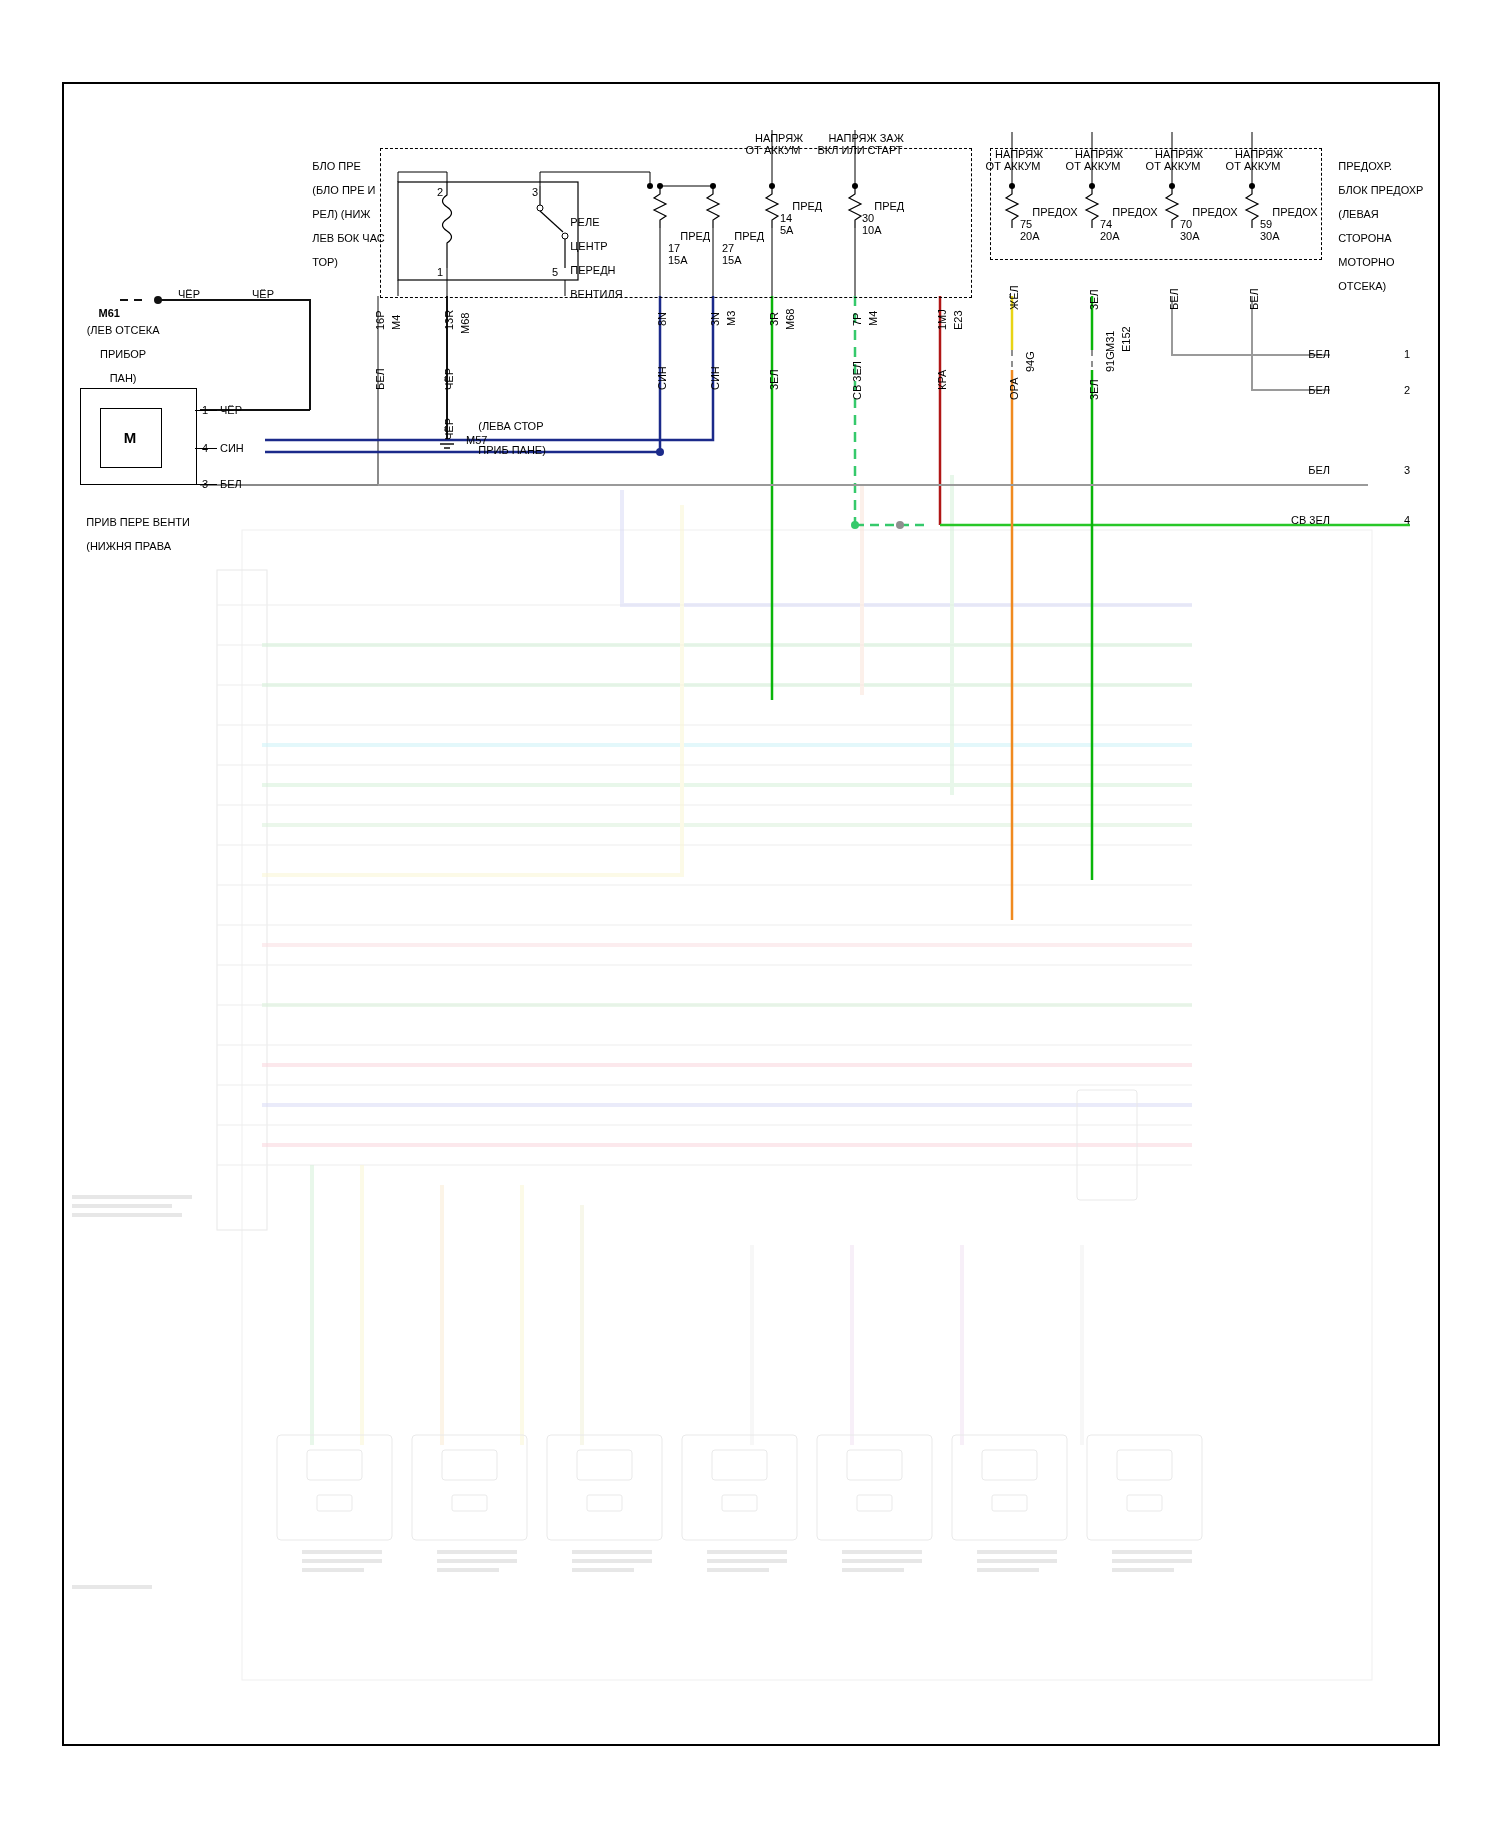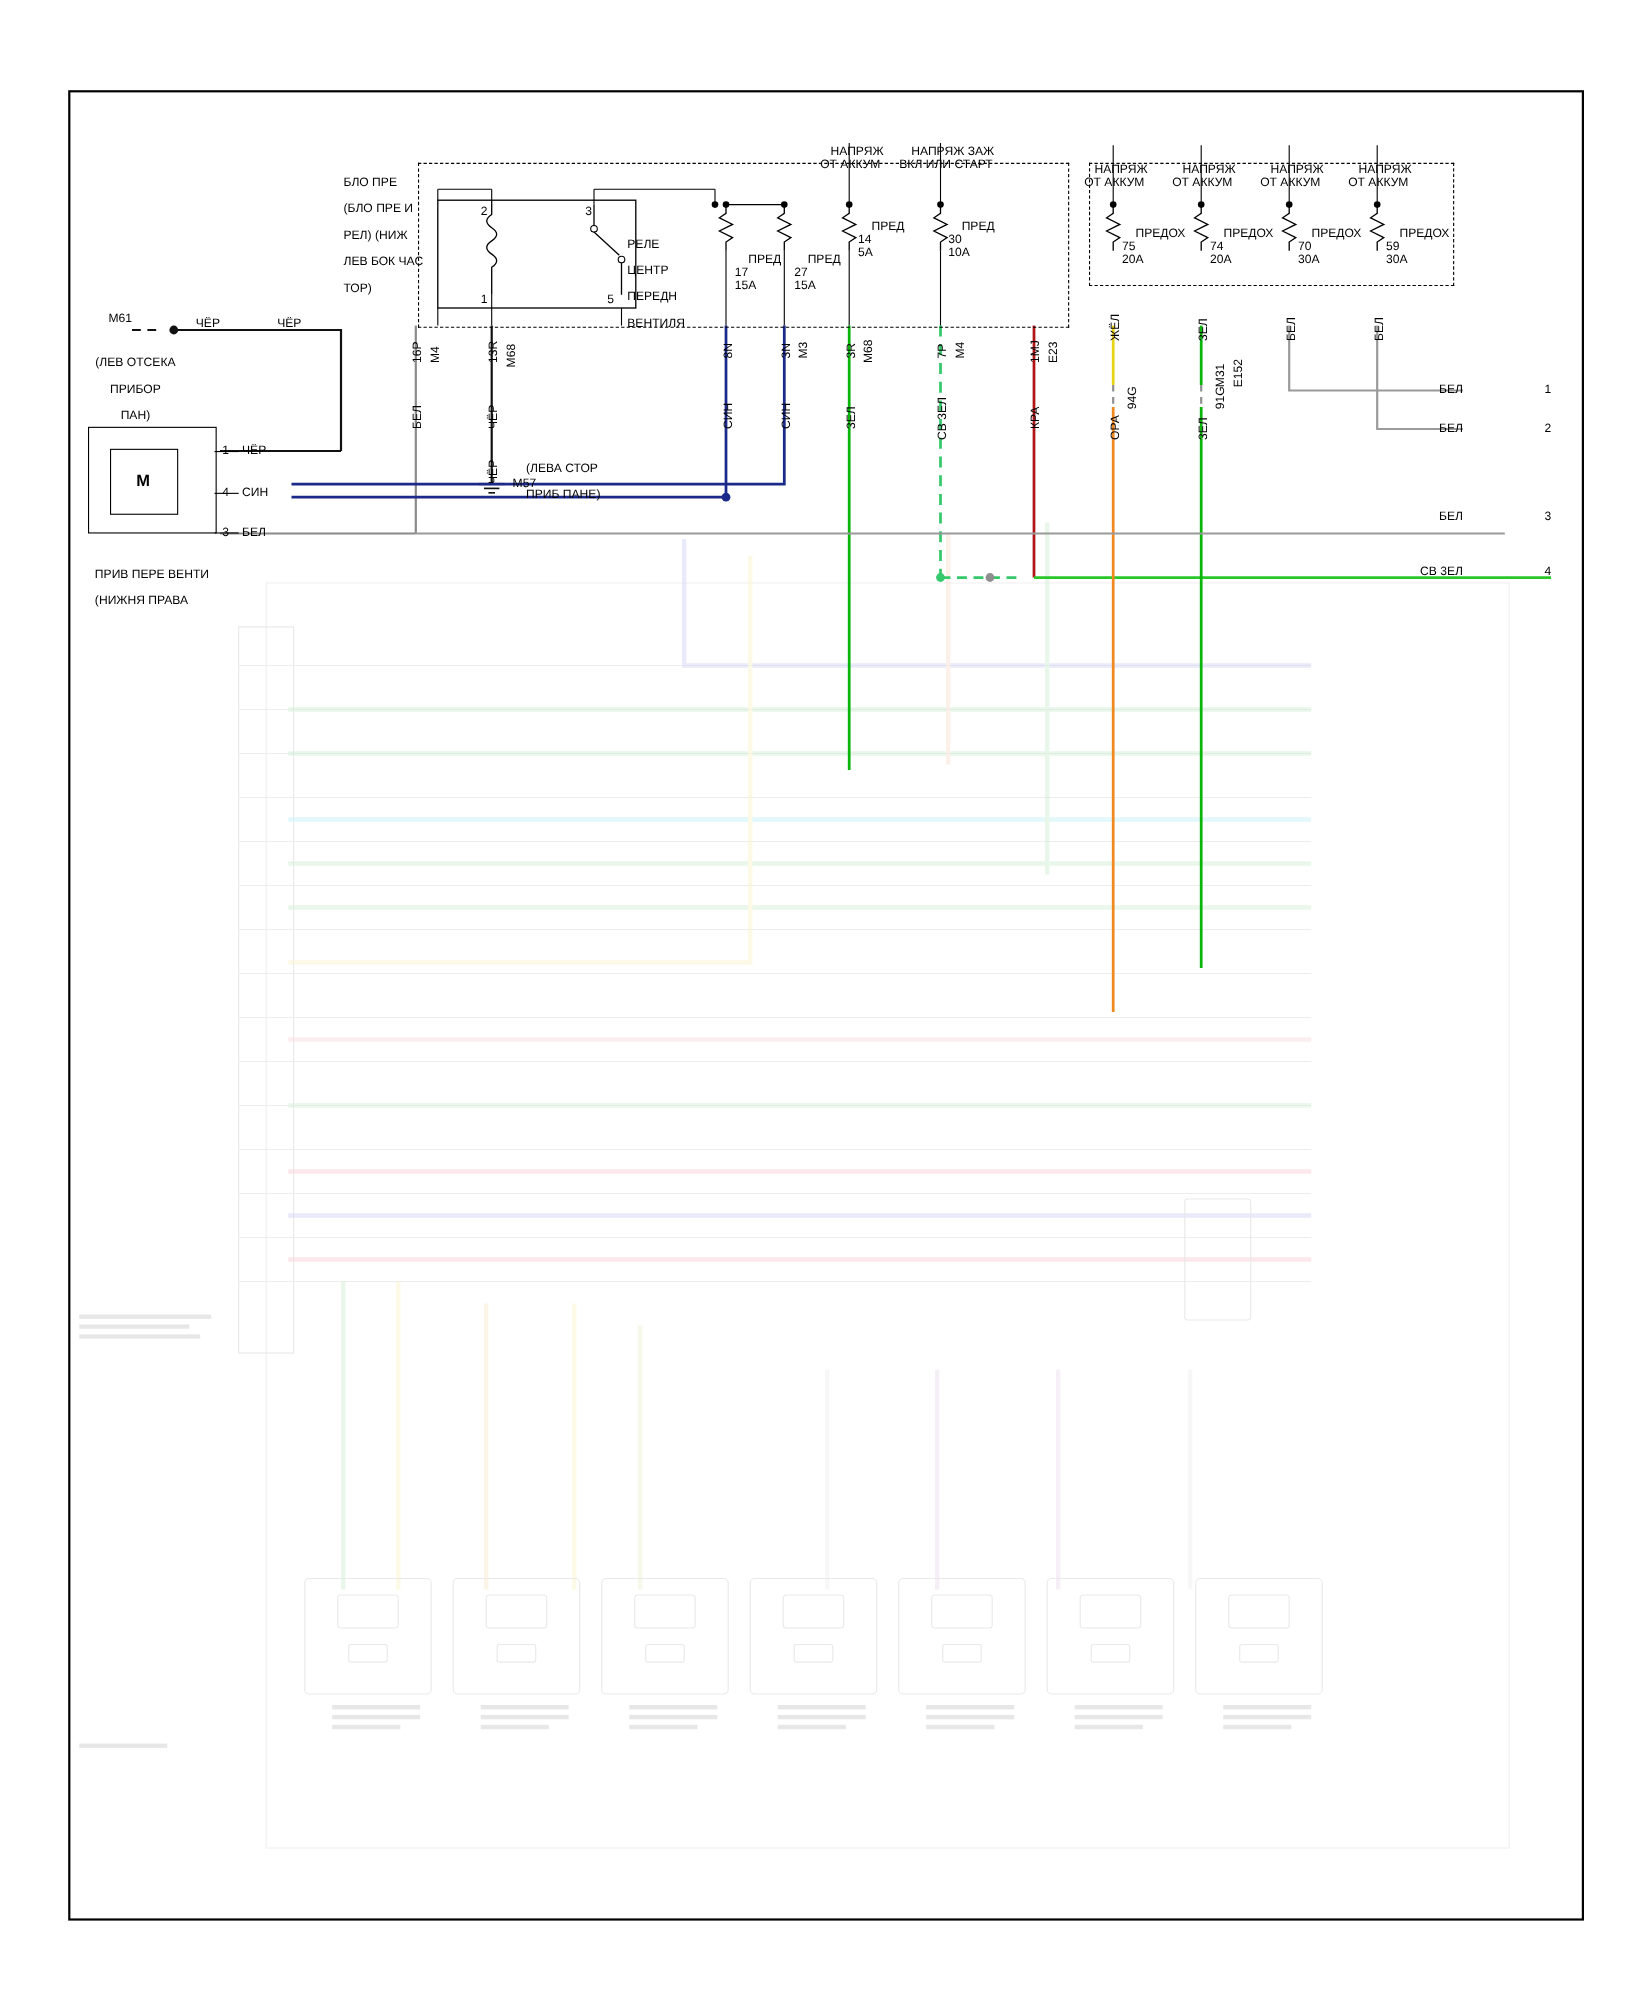--- a/index.html
+++ b/index.html
@@ -243,20 +243,28 @@
     <span>ЦЕНТР</span><br>
     <span>ПЕРЕДН</span><br>
     <span>ВЕНТИЛЯ</span>
   </div>
 
   <div class="t" style="left:437px;top:186px;">2</div>
   <div class="t" style="left:532px;top:186px;">3</div>
   <div class="t" style="left:437px;top:266px;">1</div>
   <div class="t" style="left:552px;top:266px;">5</div>
 
+  <div class="t" style="left:1326px;top:148px;width:90px;">
+    <span>ПРЕДОХР.</span><br>
+    <span>БЛОК ПРЕДОХР</span><br>
+    <span>(ЛЕВАЯ</span><br>
+    <span>СТОРОНА</span><br>
+    <span>МОТОРНО</span><br>
+    <span>ОТСЕКА)</span>
+  </div>
 
   <div class="t c" style="left:728px;top:120px;width:90px;">
     <span>НАПРЯЖ</span><br><span>ОТ АККУМ</span>
   </div>
   <div class="t c" style="left:805px;top:120px;width:110px;">
     <span>НАПРЯЖ ЗАЖ</span><br><span>ВКЛ ИЛИ СТАРТ</span>
   </div>
   <div class="t c" style="left:968px;top:136px;width:90px;">
     <span>НАПРЯЖ</span><br><span>ОТ АККУМ</span>
   </div>
@@ -328,21 +336,21 @@
   <div class="vt" style="left:1168px;top:310px;">БЕЛ</div>
   <div class="vt" style="left:1248px;top:310px;">БЕЛ</div>
   <div class="vt" style="left:952px;top:330px;"></div>
 
   <div class="t" style="left:466px;top:408px;width:86px;">
     <span>(ЛЕВА СТОР</span><br>
     <span>ПРИБ ПАНЕ)</span>
   </div>
   <div class="t" style="left:466px;top:434px;">М57</div>
 
-  <div class="t r" style="left:72px;top:284px;width:48px;">М61</div>
+  <div class="t r" style="left:72px;top:307px;width:48px;font-weight:bold;">М61</div>
   <div class="t" style="left:62px;top:312px;width:110px;text-align:center;">
     <span>(ЛЕВ ОТСЕКА</span><br>
     <span>ПРИБОР</span><br>
     <span>ПАН)</span>
   </div>
   <div class="t" style="left:178px;top:288px;">ЧЁР</div>
   <div class="t" style="left:252px;top:288px;">ЧЁР</div>
 
   <div class="box" style="left:80px;top:388px;width:115px;height:95px;"></div>
   <div class="box" style="left:100px;top:408px;width:60px;height:58px;"></div>

